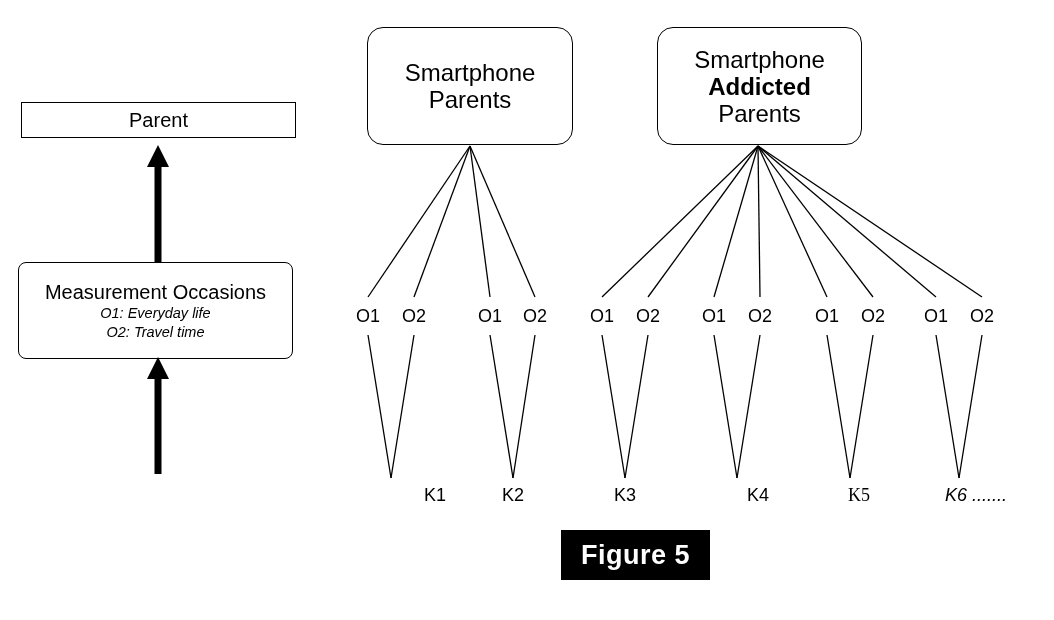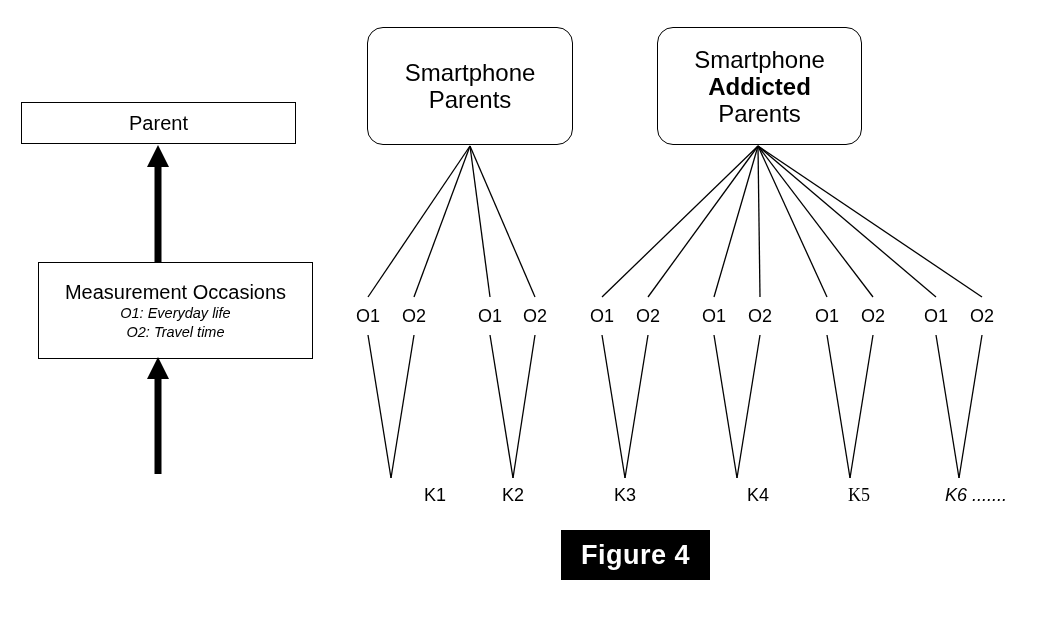--- a/index.html
+++ b/index.html
@@ -96,25 +96,25 @@
     align-items: center;
     justify-content: center;
     letter-spacing: 0.5px;
   }
 </style>
 </head>
 <body>
 
 <div id="canvas">
 
-  <div class="rect-box" style="left:21px; top:102px; width:275px; height:42px;">
+  <div class="rect-box" style="left:21px; top:102px; width:275px; height:36px;">
     <div class="rect-title big">Parent</div>
   </div>
 
-  <div class="rect-box" style="left:38px; top:262px; width:275px; height:97px;">
+  <div class="rect-box" style="left:18px; top:262px; width:275px; height:97px;border-radius:8px;">
     <div class="rect-title big">Measurement Occasions</div>
     <div class="rect-sub">O1: Everyday life</div>
     <div class="rect-sub">O2: Travel time</div>
   </div>
 
 
   <div class="round-box" style="left:367px; top:27px; width:206px; height:118px;">
     <div class="round-line">Smartphone</div>
     <div class="round-line">Parents</div>
   </div>
@@ -188,15 +188,15 @@
   <div class="node-label" style="left:936px; top:306px;">O1</div>
   <div class="node-label" style="left:982px; top:306px;">O2</div>
 
   <div class="node-label" style="left:391px; top:485px;margin-left:44px;">K1</div>
   <div class="node-label" style="left:513px; top:485px;">K2</div>
   <div class="node-label" style="left:625px; top:485px;">K3</div>
   <div class="node-label" style="left:750px; top:485px;margin-left:8px;">K4</div>
   <div class="node-label" style="left:859px; top:485px;font-family:Liberation Serif, serif;">K5</div>
   <div class="node-label" style="left:976px; top:485px;font-style:italic;">K6 .......</div>
 
-  <div class="fig-caption" style="left:561px; top:530px; width:149px; height:50px;">Figure 4</div>
+  <div class="fig-caption" style="left:561px; top:530px; width:149px; height:50px;">Figure 5</div>
 
 </div>
 
 </body></html>

